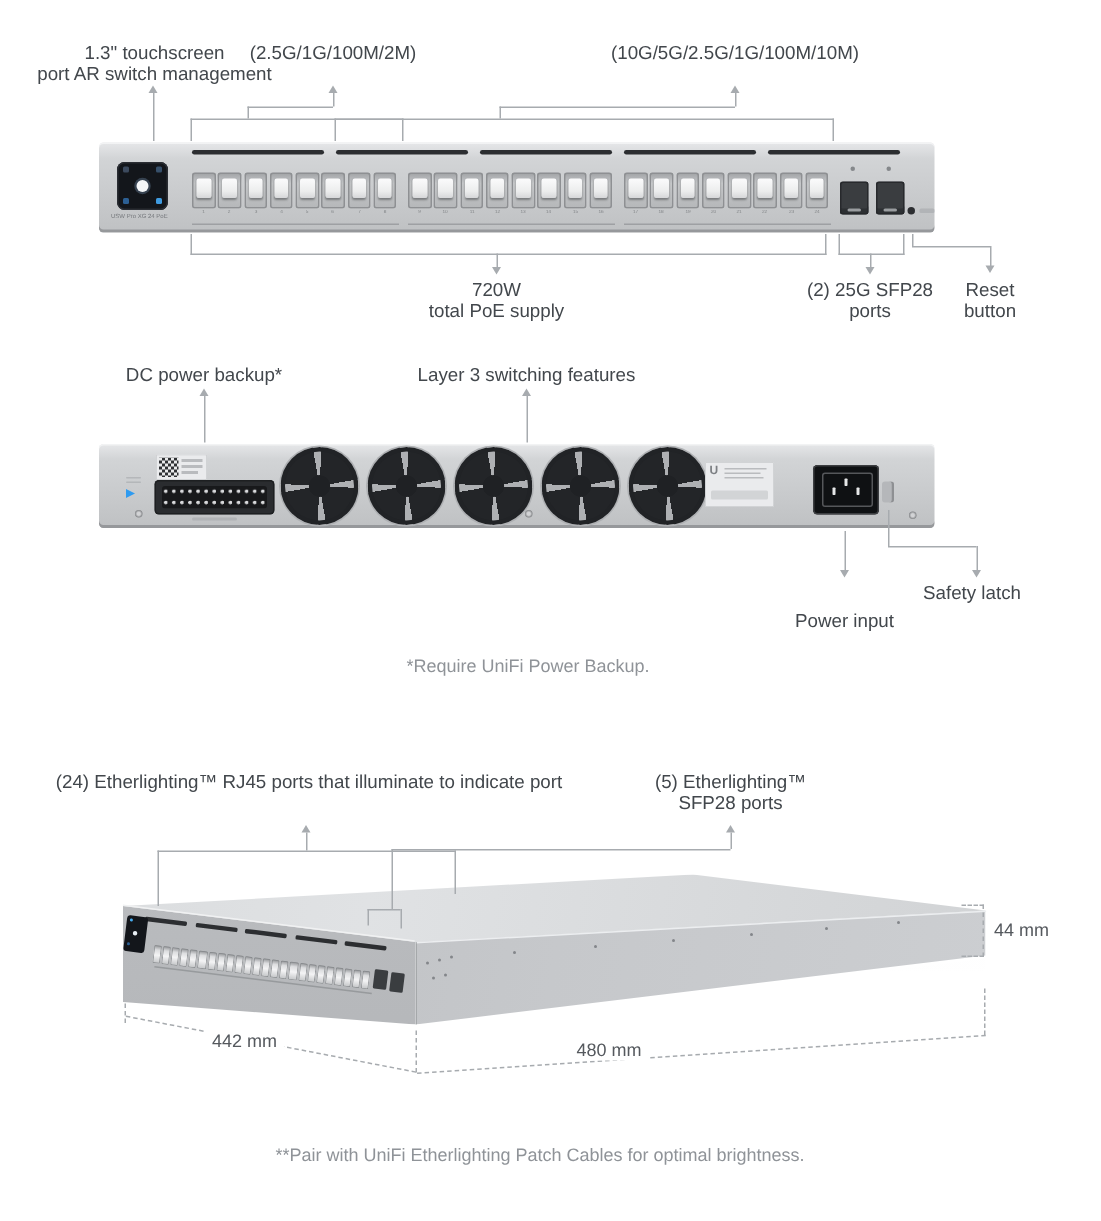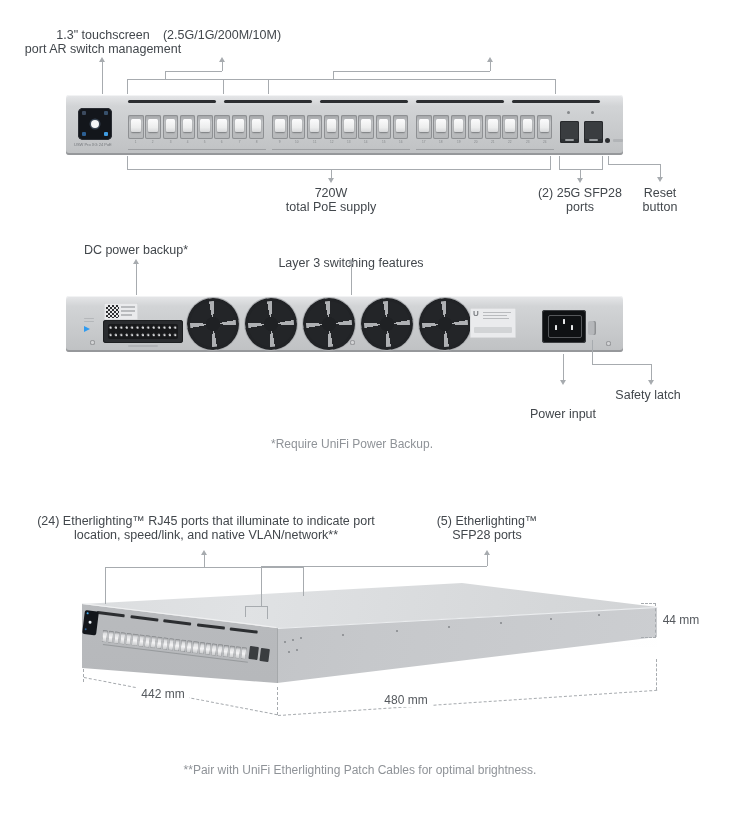--- a/index.html
+++ b/index.html
@@ -101,23 +101,24 @@
 <body>
 
 <div id="stage">
 
   <div>
     <div class="t" style="left:103px;top:28px">
       <div>1.3" touchscreen</div>
       <div>port AR switch management</div>
     </div>
     <div class="t" style="left:222px;top:28px">
-      <div>(2.5G/1G/200M/10M)</div>
+      <div>(2.5G/1G/100M/2M)</div>
     </div>
     <div class="t" style="left:490px;top:28px">
+      <div>(10G/5G/2.5G/1G/100M/10M)</div>
     </div>
 
     <div class="au" style="left:99px;top:57px"></div>
     <div class="vl" style="left:102px;top:62px;height:32px"></div>
 
     <div class="au" style="left:219px;top:57px"></div>
     <div class="vl" style="left:222px;top:62px;height:9px"></div>
     <div class="hl" style="left:165px;top:71px;width:57px"></div>
     <div class="vl" style="left:165px;top:71px;height:8px"></div>
     <div class="bkd" style="left:127px;top:79px;width:140px;height:14px"></div>
@@ -250,21 +251,21 @@
     <div class="vl" style="left:660px;top:164px;height:14px"></div>
     <div class="ad" style="left:657px;top:177px"></div>
     <div class="t" style="left:660px;top:186px">
       <div>Reset</div>
       <div>button</div>
     </div>
   </div>
 
   <div>
     <div class="t" style="left:136px;top:243px">DC power backup*</div>
-    <div class="t" style="left:351px;top:256px">Layer 3 switching features</div>
+    <div class="t" style="left:351px;top:243px">Layer 3 switching features</div>
     <div class="au" style="left:133px;top:259px"></div>
     <div class="vl" style="left:136px;top:264px;height:31px"></div>
     <div class="au" style="left:348px;top:259px"></div>
     <div class="vl" style="left:351px;top:264px;height:31px"></div>
 
     <div class="panel" style="top:296px;height:56px">
       <div class="sticker" style="left:38px;top:7px;width:34px;height:17px">
         <div class="qrbox"></div>
         <div class="sline" style="left:17px;top:3px;width:14px"></div>
         <div class="sline" style="left:17px;top:7px;width:14px"></div>
@@ -312,21 +313,20 @@
     <div class="vl" style="left:651px;top:364px;height:16px"></div>
     <div class="ad" style="left:648px;top:380px"></div>
     <div class="t" style="left:648px;top:388px">Safety latch</div>
   </div>
 
   <div class="note" style="left:352px;top:437px">*Require UniFi Power Backup.</div>
 
   <div>
     <div class="t" style="left:206px;top:514px">
       <div>(24) Etherlighting™ RJ45 ports that illuminate to indicate port</div>
-      <div>location, speed/link, and native VLAN/network**</div>
     </div>
     <div class="t" style="left:487px;top:514px">
       <div>(5) Etherlighting™</div>
       <div>SFP28 ports</div>
     </div>
 
     <div class="face" id="face-top"></div>
     <div class="face" id="face-front"></div>
     <div class="face" id="face-right"></div>
     <div id="refl"></div>

